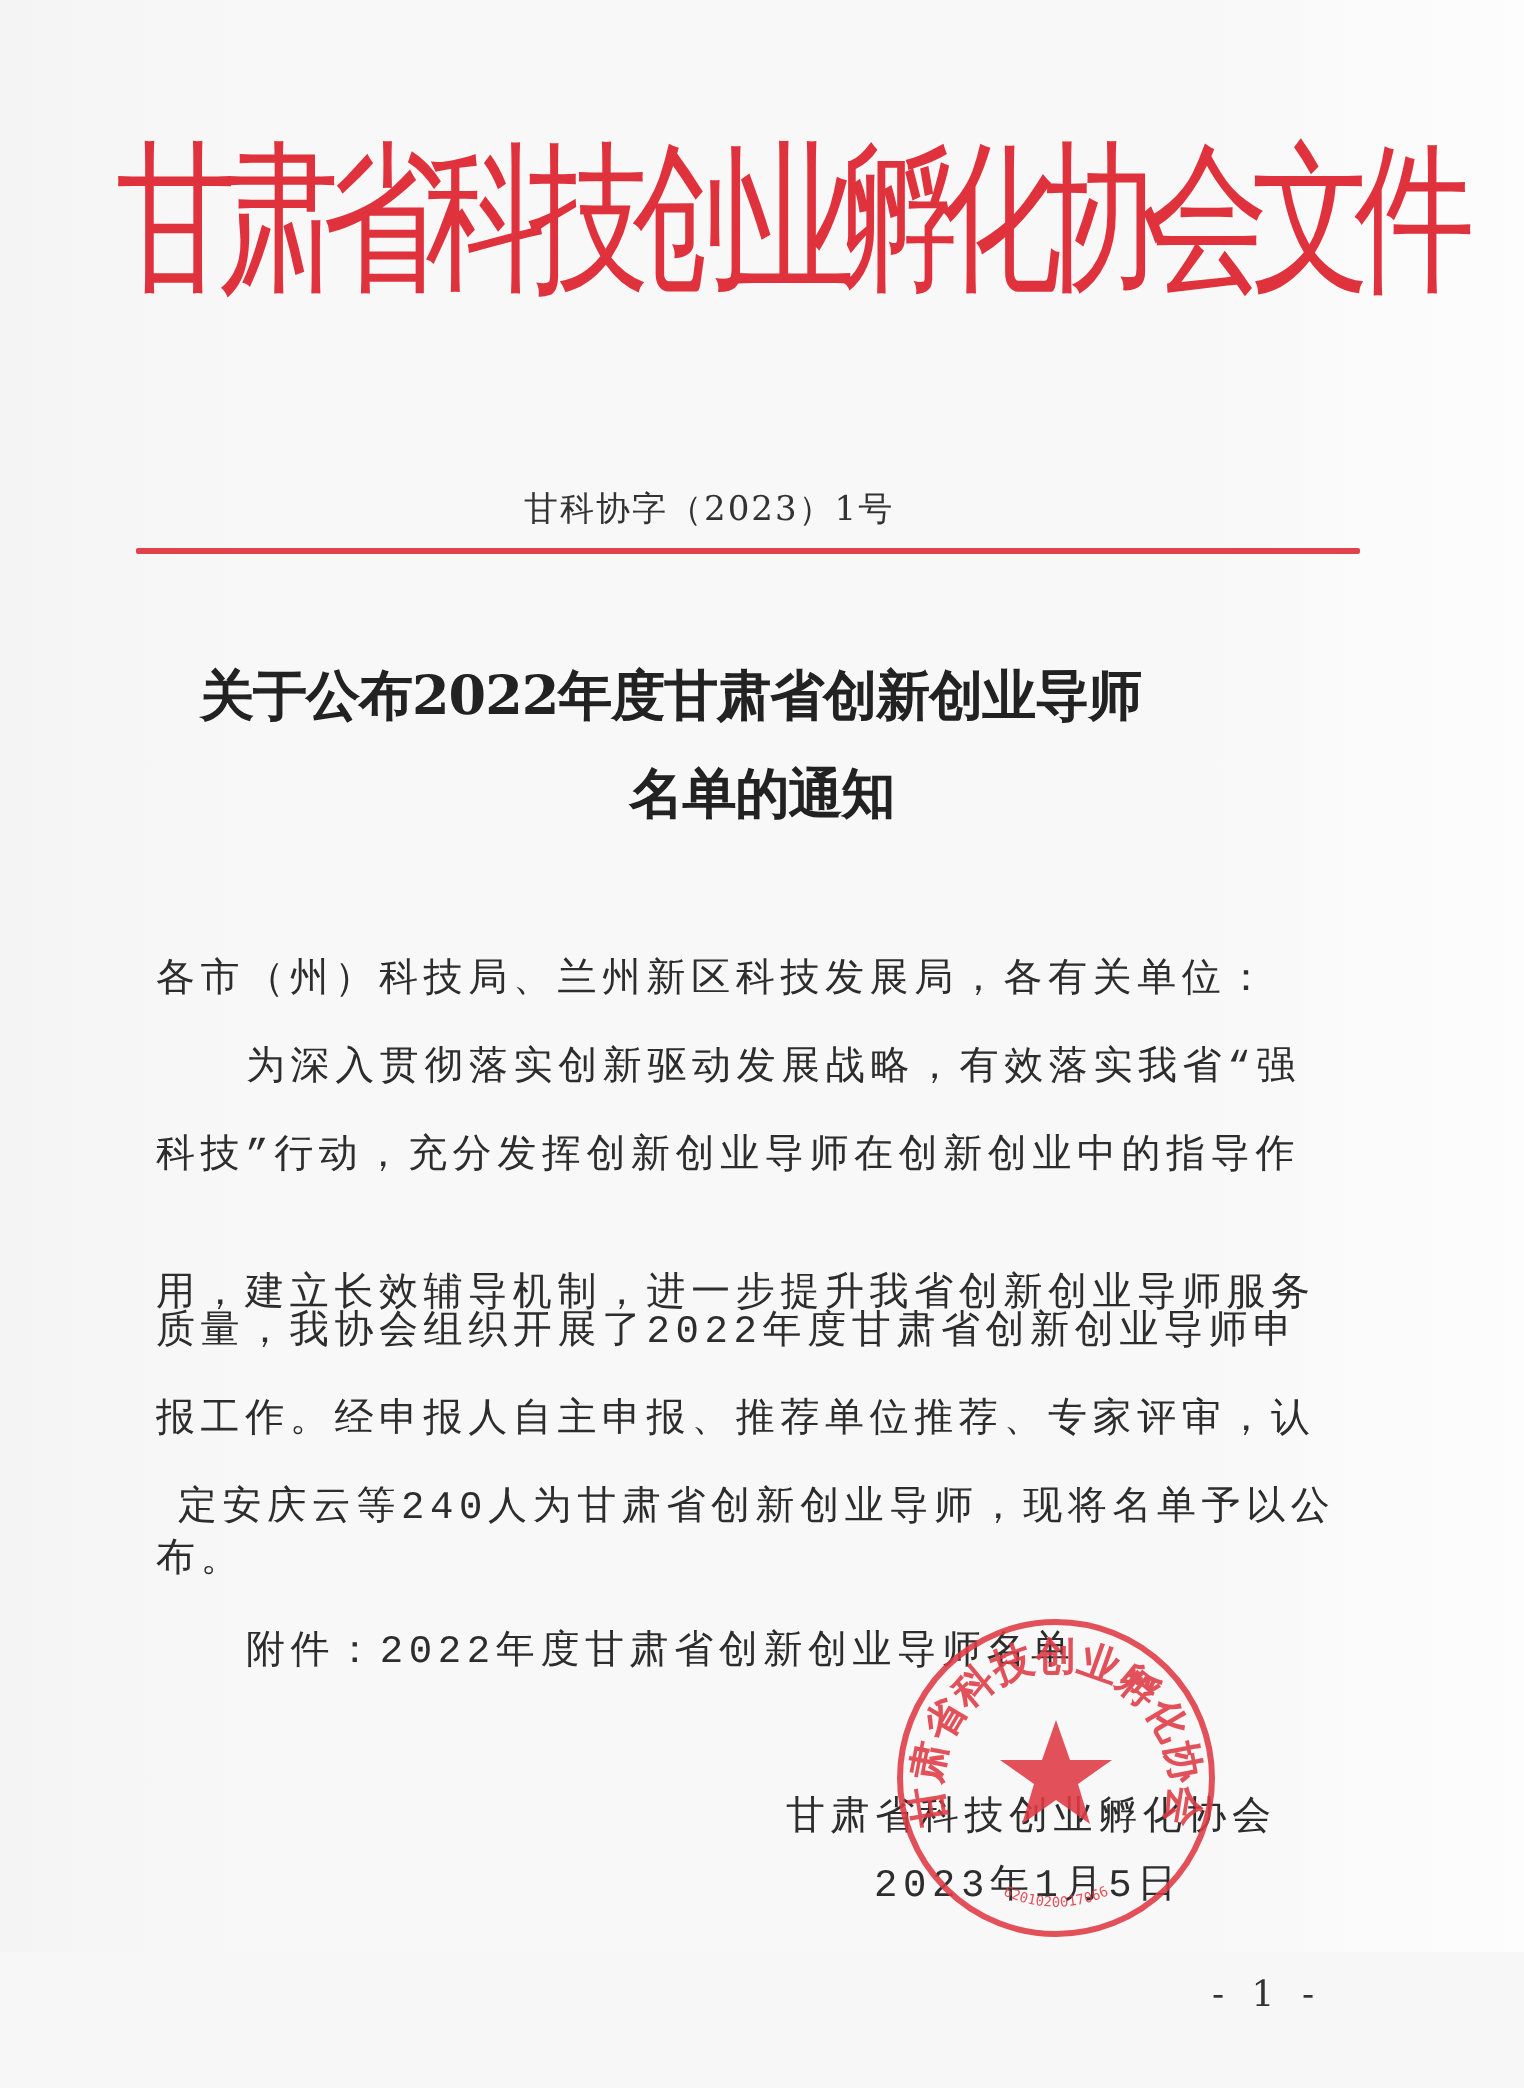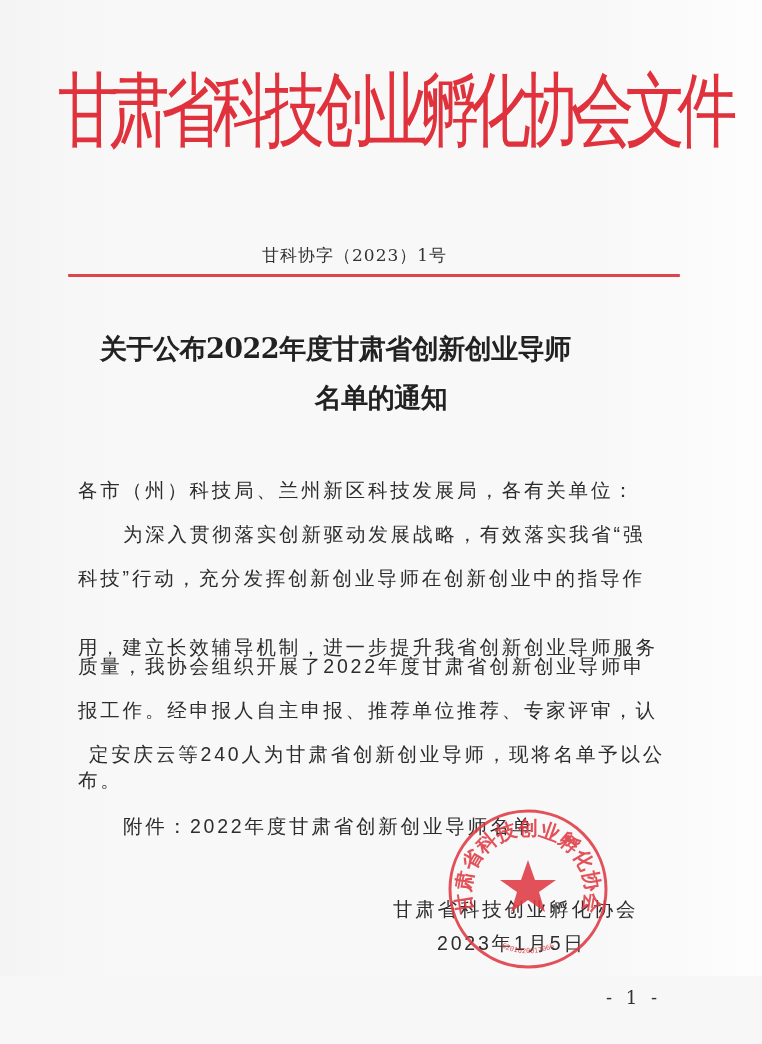--- a/index.html
+++ b/index.html
@@ -36,21 +36,21 @@
   }
   .notice-title {
     font-size: 27px; font-weight: bold; color: #222;
     font-family: "DejaVu Serif", "Liberation Serif", serif;
     line-height: 34px; letter-spacing: -0.5px;
   }
   .t1 { left: 100px; top: 332px; }
   .t2 { left: 0; width: 762px; text-align: center; top: 381px; }
 
   .body-line {
-    font-family: Liberation Sans, sans-serif;
+    font-family: Liberation Mono, monospace;
     font-size: 19.5px; line-height: 26px; color: #2d2d2d;
     letter-spacing: 2.8px;
   }
   .signature { left: 393px; top: 896px; }
   .date { left: 437px; top: 930px; }
   .page-number {
     left: 606px; top: 987px; font-size: 18px; color: #333;
     font-family: "DejaVu Serif", serif; letter-spacing: 4px;
   }
 

